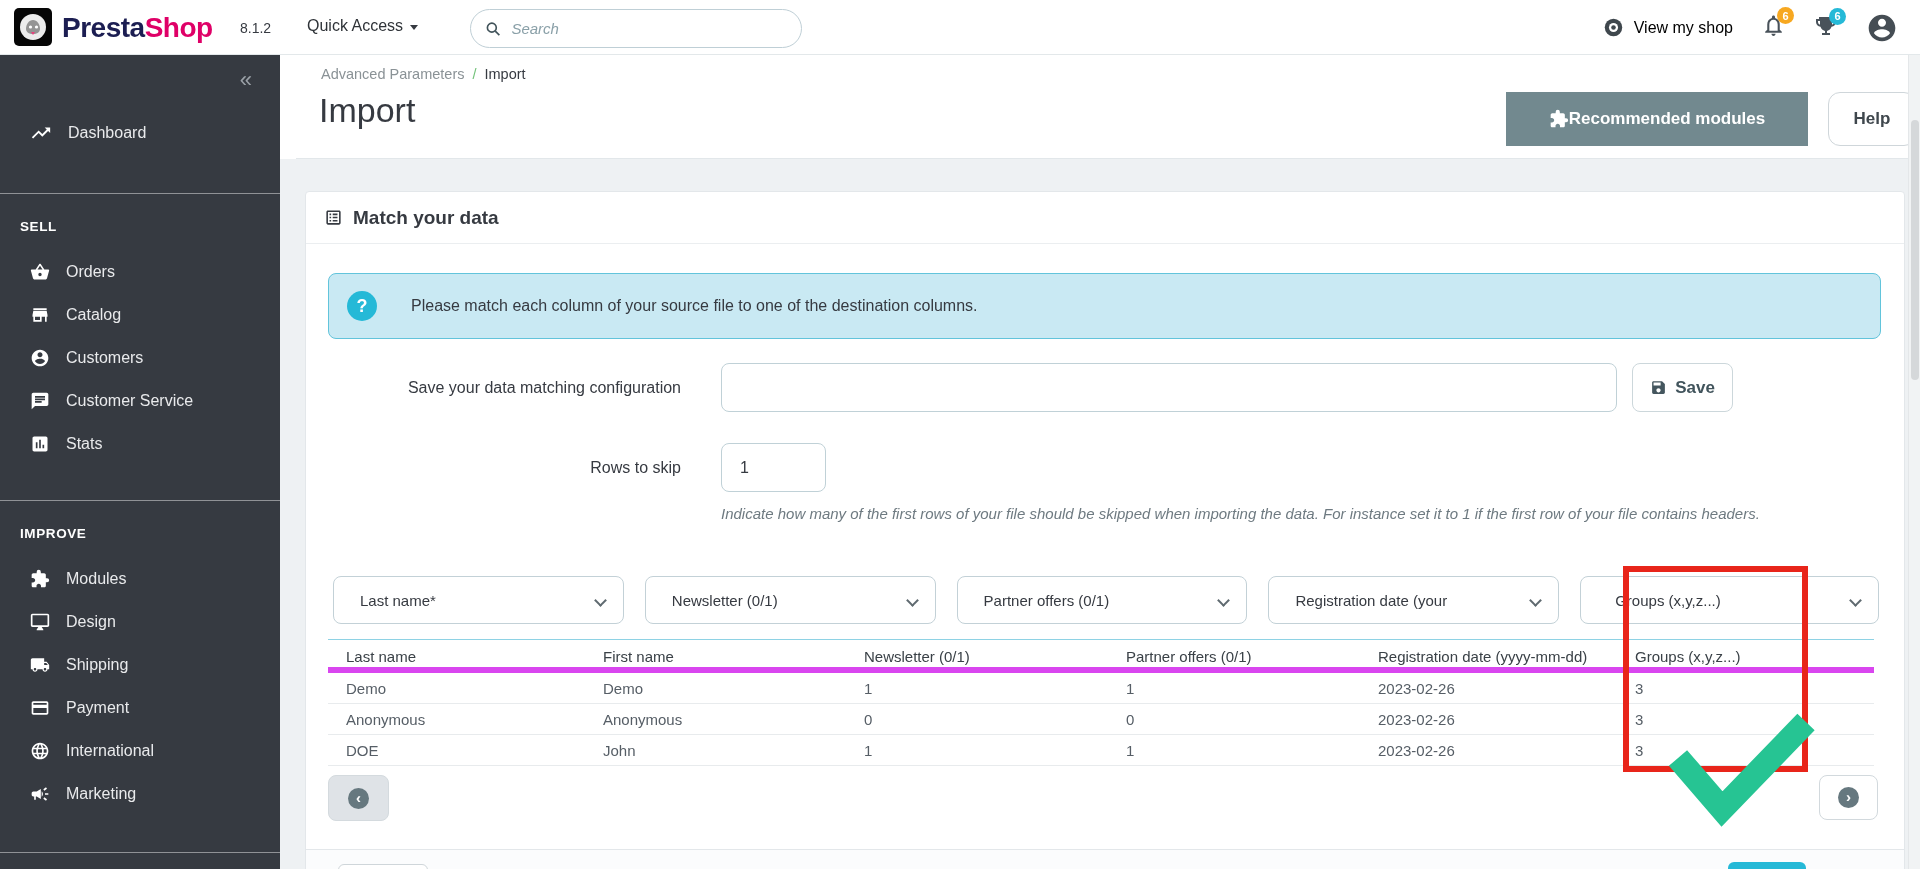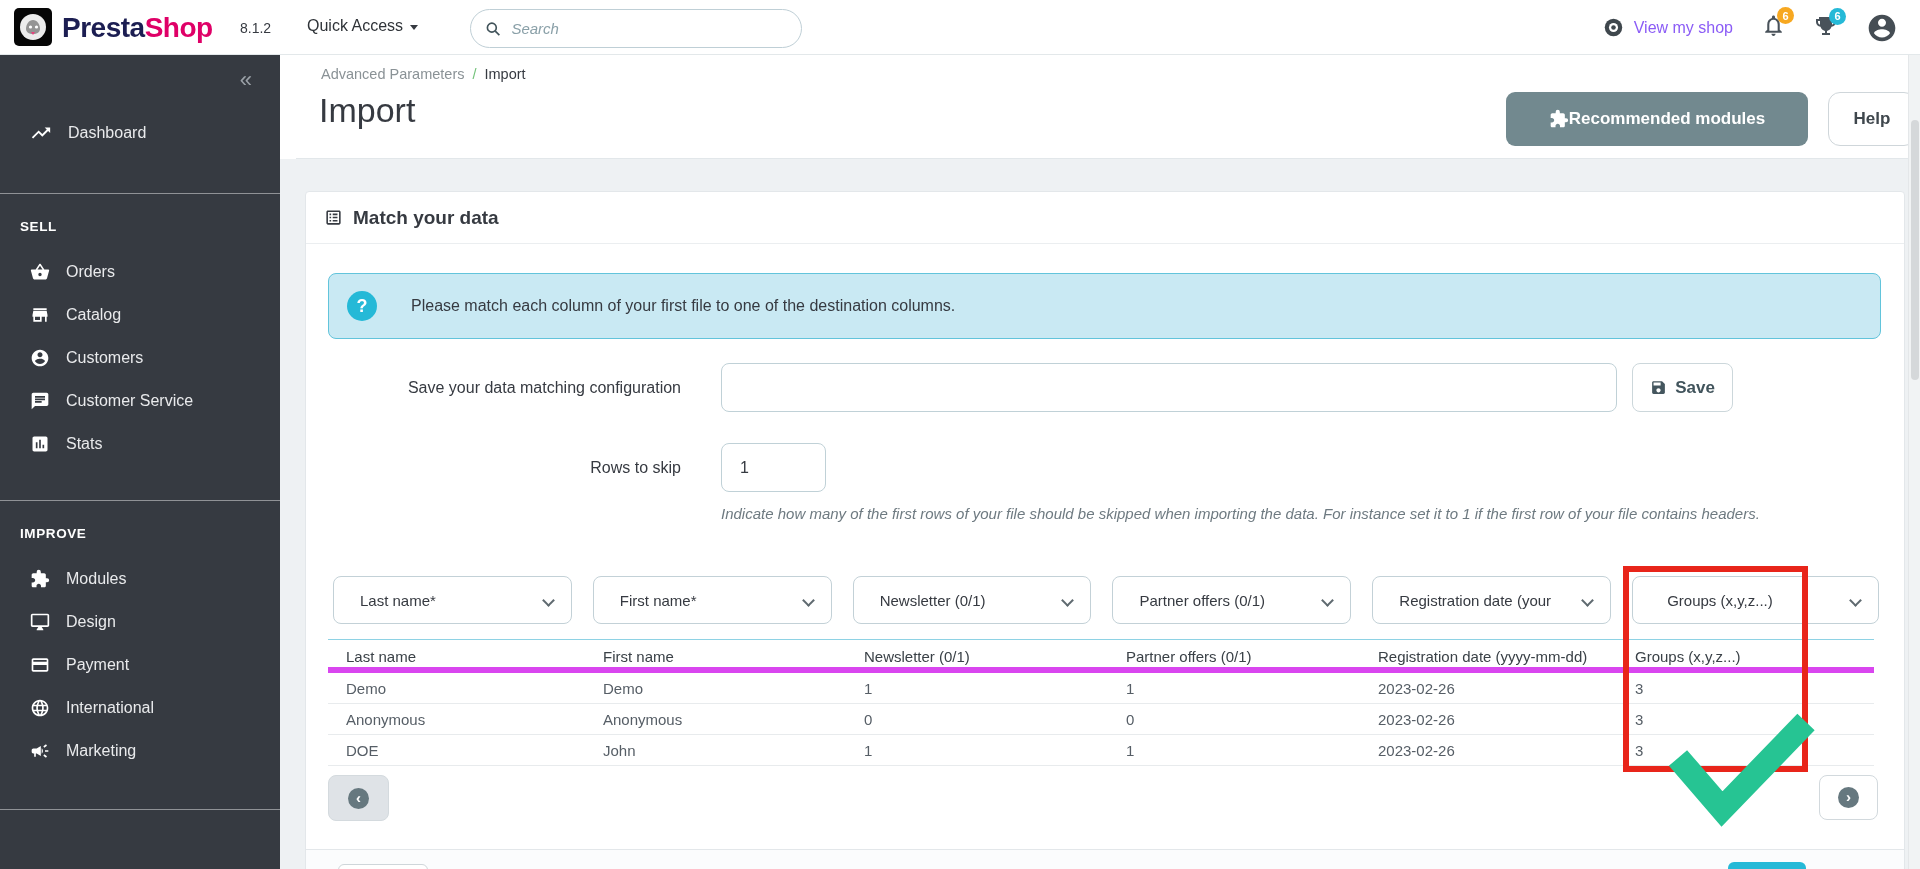--- a/index.html
+++ b/index.html
@@ -17,21 +17,21 @@
   .quick-access { position:absolute; left:307px; top:17px; font-size:16px; color:#2f3338;
     display:flex; align-items:center; gap:7px; cursor:pointer; }
   .caret-down { width:0; height:0; border-left:4px solid transparent; border-right:4px solid transparent;
     border-top:5px solid #363a41; margin-top:2px; }
   .search-pill { position:absolute; left:470px; top:9px; width:332px; height:39px;
     border:1px solid #bfcfd6; border-radius:20px; background:#fff; display:flex; align-items:center; padding:0 14px; gap:10px; }
   .search-pill input { border:none; outline:none; font-style:italic; font-size:15px; color:#5a6e77;
     width:100%; background:transparent; font-family:inherit; }
   .search-pill input::placeholder { color:#8aa0a8; }
   .topbar-right { position:absolute; right:22px; top:0; height:55px; display:flex; align-items:center; gap:28px; }
-  .view-shop { display:flex; align-items:center; gap:10px; font-size:16px; color:#8b5cf6; cursor:pointer; }
+  .view-shop { display:flex; align-items:center; gap:10px; font-size:16px; color:#000000; cursor:pointer; }
   .icon-badge-wrap { position:relative; cursor:pointer; }
   .badge { position:absolute; top:-6px; right:-8px; width:17px; height:17px; border-radius:50%;
     color:#fff; font-size:11px; font-weight:700; display:flex; align-items:center; justify-content:center; }
   .badge-orange { background:#f7a821; }
   .badge-blue { background:#25b9d7; }
 
   
   .sidebar { position:absolute; left:0; top:55px; width:280px; height:814px; background:#363a41; z-index:10; }
   .collapse-btn { position:absolute; top:14px; right:28px; color:#9aa0a6; font-size:22px; cursor:pointer; line-height:1; }
   .side-menu { padding-top:56px; }
@@ -45,21 +45,21 @@
 
   
   .page-header { position:absolute; left:296px; top:55px; width:1640px; height:104px;
     background:#fff; border-bottom:1px solid #e2e7ea; z-index:5; }
   .breadcrumb { position:absolute; left:25px; top:11px; font-size:14.5px; display:flex; gap:8px; }
   .bc-parent { color:#8a9296; cursor:pointer; }
   .bc-sep { color:#72c279; }
   .bc-current { color:#363a41; }
   .page-title { position:absolute; left:23px; top:36px; font-size:34px; font-weight:400; color:#363a41; }
   .btn-rec { position:absolute; left:1210px; top:37px; width:302px; height:54px; background:#72898f;
-    border:none; border-radius:9px; color:#fff; font-size:17px; font-weight:700;
+    border:none; border-radius:0; color:#fff; font-size:17px; font-weight:700;
     display:flex; align-items:center; justify-content:center; cursor:pointer; font-family:inherit; }
   .btn-help { position:absolute; left:1532px; top:37px; width:88px; height:54px; background:#fff;
     border:1px solid #cfd6da; border-radius:12px; color:#3f474d; font-size:17px; font-weight:700;
     cursor:pointer; font-family:inherit; }
 
   
   .content-bg { position:absolute; left:280px; top:159px; width:1640px; height:710px; background:#eef1f3; }
   .card { position:absolute; left:305px; top:191px; width:1600px; height:700px;
     background:#fff; border:1px solid #e3e7ea; border-radius:4px; }
   .card-header { height:52px; display:flex; align-items:center; gap:10px; padding-left:18px;
@@ -230,20 +230,26 @@
       <span>Modules</span>
     </div>
     <div class="side-item">
       <svg width="20" height="20" viewBox="0 0 24 24">
           <path fill="#fff" d="M21 2H3c-1.1 0-2 .9-2 2v12c0 1.1.9 2 2 2h7l-2 3v1h8v-1l-2-3h7c1.1 0 2-.9 2-2V4c0-1.1-.9-2-2-2zm0 14H3V4h18v12z"></path>
         </svg>
       <span>Design</span>
     </div>
     <div class="side-item">
       <svg width="20" height="20" viewBox="0 0 24 24">
+          <path fill="#fff" d="M20 8h-3V4H3c-1.1 0-2 .9-2 2v11h2c0 1.66 1.34 3 3 3s3-1.34 3-3h6c0 1.66 1.34 3 3 3s3-1.34 3-3h2v-5l-3-4zM6 18.5c-.83 0-1.5-.67-1.5-1.5s.67-1.5 1.5-1.5 1.5.67 1.5 1.5-.67 1.5-1.5 1.5zm13.5-9l1.96 2.5H17V9.5h2.5zm-1.5 9c-.83 0-1.5-.67-1.5-1.5s.67-1.5 1.5-1.5 1.5.67 1.5 1.5-.67 1.5-1.5 1.5z"></path>
+        </svg>
+      <span>Shipping</span>
+    </div>
+    <div class="side-item">
+      <svg width="20" height="20" viewBox="0 0 24 24">
           <path fill="#fff" d="M20 4H4c-1.11 0-1.99.89-1.99 2L2 18c0 1.11.89 2 2 2h16c1.11 0 2-.89 2-2V6c0-1.11-.89-2-2-2zm0 14H4v-6h16v6zm0-10H4V6h16v2z"></path>
         </svg>
       <span>Payment</span>
     </div>
     <div class="side-item">
       <svg width="20" height="20" viewBox="0 0 24 24">
           <path fill="#fff" d="M11.99 2C6.47 2 2 6.48 2 12s4.47 10 9.99 10C17.52 22 22 17.52 22 12S17.52 2 11.99 2zm6.93 6h-2.95c-.32-1.25-.78-2.45-1.38-3.56 1.84.63 3.37 1.91 4.33 3.56zM12 4.04c.83 1.2 1.48 2.53 1.91 3.96h-3.82c.43-1.43 1.08-2.76 1.91-3.96zM4.26 14C4.1 13.36 4 12.69 4 12s.1-1.36.26-2h3.38c-.08.66-.14 1.32-.14 2 0 .68.06 1.34.14 2H4.26zm.82 2h2.95c.32 1.25.78 2.45 1.38 3.56-1.84-.63-3.37-1.9-4.33-3.56zm2.95-8H5.08c.96-1.66 2.49-2.93 4.33-3.56C8.81 5.55 8.35 6.75 8.03 8zM12 19.96c-.83-1.2-1.48-2.53-1.91-3.96h3.82c-.43 1.43-1.08 2.76-1.91 3.96zM14.34 14H9.66c-.09-.66-.16-1.32-.16-2 0-.68.07-1.35.16-2h4.68c.09.65.16 1.32.16 2 0 .68-.07 1.34-.16 2zm.25 5.56c.6-1.11 1.06-2.31 1.38-3.56h2.95c-.96 1.65-2.49 2.93-4.33 3.56zM16.36 14c.08-.66.14-1.32.14-2 0-.68-.06-1.34-.14-2h3.38c.16.64.26 1.31.26 2s-.1 1.36-.26 2h-3.38z"></path>
         </svg>
       <span>International</span>
     </div>
@@ -278,43 +284,39 @@
 <div class="card">
   <div class="card-header">
     <svg width="19" height="19" viewBox="0 0 24 24">
         <path fill="#363a41" d="M19 5v14H5V5h14m0-2H5c-1.1 0-2 .9-2 2v14c0 1.1.9 2 2 2h14c1.1 0 2-.9 2-2V5c0-1.1-.9-2-2-2zm-8 4h6v2h-6V7zm0 4h6v2h-6v-2zm0 4h6v2h-6v-2zM7 7h2v2H7V7zm0 4h2v2H7v-2zm0 4h2v2H7v-2z"></path>
       </svg>
     <span class="card-title">Match your data</span>
   </div>
 
   <div class="alert-info">
     <div class="alert-qicon">?</div>
-    <div class="alert-text">Please match each column of your first file to one of the destination columns.</div>
+    <div class="alert-text">Please match each column of your source file to one of the destination columns.</div>
   </div>
 
   <div class="form-label" style="top:171px;">Save your data matching configuration</div>
   <input class="cfg-input" type="text" value="" style="">
   <button class="btn-save">
     <svg width="17" height="17" viewBox="0 0 24 24">
         <path fill="#44565e" d="M17 3H5c-1.11 0-2 .9-2 2v14c0 1.1.89 2 2 2h14c1.1 0 2-.9 2-2V7l-4-4zm-5 16c-1.66 0-3-1.34-3-3s1.34-3 3-3 3 1.34 3 3-1.34 3-3 3zm3-10H5V5h10v4z"></path>
       </svg>
     <span>Save</span>
   </button>
 
   <div class="form-label" style="top:251px;">Rows to skip</div>
   <input class="rows-input" type="text" value="1" style="">
   <div class="help-text">Indicate how many of the first rows of your file should be skipped when importing the data. For instance set it to 1 if the first row of your file contains headers.</div>
 
   <div class="selects-row">
     <div class="sel">
       <span class="sel-label">Last name*</span>
-      <span class="chev"></span>
-    </div>
-    <div class="sel">
-      <span class="sel-label">First name*</span>
       <span class="chev"></span>
     </div>
     <div class="sel">
       <span class="sel-label">Newsletter (0/1)</span>
       <span class="chev"></span>
     </div>
     <div class="sel">
       <span class="sel-label">Partner offers (0/1)</span>
       <span class="chev"></span>
     </div>

